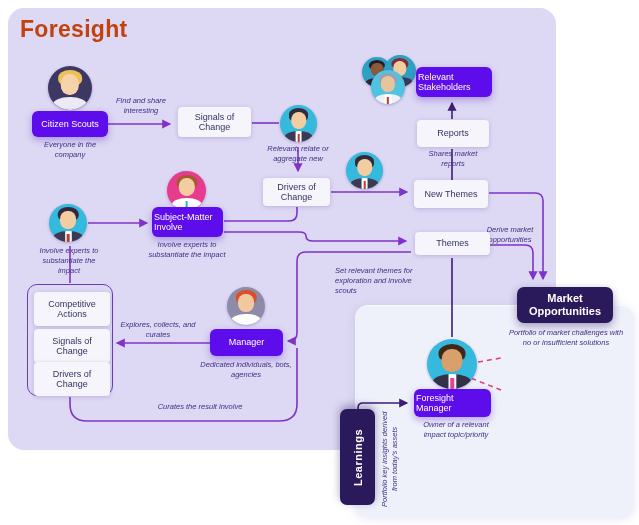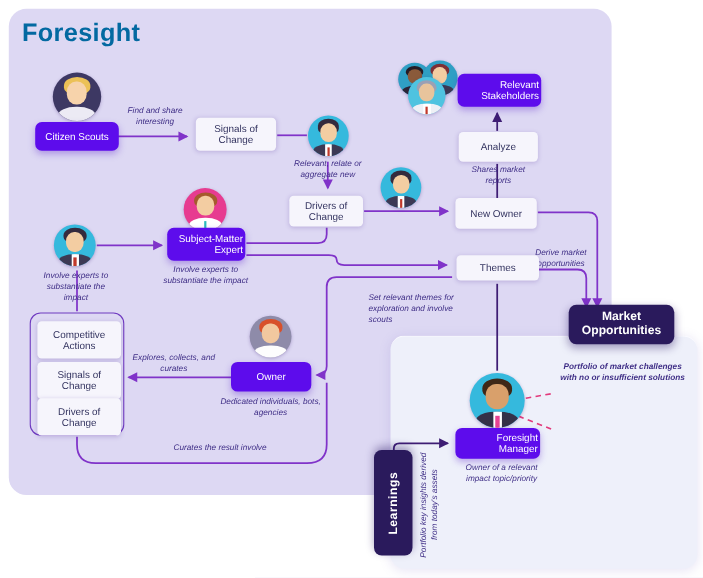--- a/index.html
+++ b/index.html
@@ -1,22 +1,22 @@
 <!DOCTYPE html>
 <html><head>
 <meta charset="utf-8">
 <style>
   html,body{margin:0;padding:0;background:#ffffff;}
   .page{position:relative;width:639px;height:525px;background:#ffffff;font-family:"Liberation Sans",sans-serif;overflow:hidden;}
   .card{position:absolute;left:8px;top:8px;width:548px;height:442px;background:#ddd8f3;border-radius:16px;}
   .panel{position:absolute;left:355px;top:305px;width:279px;height:211px;background:#eef0fa;border-radius:13px;box-shadow:0 2px 10px rgba(130,110,200,.18);border-top:1px solid #fbfbff;}
   .lines{position:absolute;left:0;top:0;width:639px;height:525px;z-index:2;pointer-events:none;}
   .node{position:absolute;z-index:3;box-sizing:border-box;}
-  .title{font-size:23px;font-weight:bold;color:#0369a1;letter-spacing:.3px;}
-  .btn{background:#5d0cec;color:#ffffff;border-radius:6px;display:flex;align-items:center;justify-content:center;text-align:right;font-size:9px;line-height:1.15;box-shadow:0 3px 7px rgba(80,20,200,.35);padding:2px;}
+  .title{font-size:23px;font-weight:bold;color:#c2410c;letter-spacing:.3px;}
+  .btn{background:#5d0cec;color:#ffffff;border-radius:6px;display:flex;align-items:center;justify-content:center;text-align:left;font-size:9px;line-height:1.15;box-shadow:0 3px 7px rgba(80,20,200,.35);padding:2px;}
   .wbox{background:#f6f5fc;color:#343460;border-radius:4px;display:flex;align-items:center;justify-content:center;text-align:center;font-size:9px;line-height:1.15;box-shadow:0 1px 4px rgba(90,60,160,.25);padding:2px;}
   .dbox{background:#2a1a5c;color:#ffffff;border-radius:7px;display:flex;align-items:center;justify-content:center;text-align:center;font-weight:bold;box-shadow:0 3px 8px rgba(40,20,100,.4);}
   .cap{font-size:7.5px;font-style:italic;color:#3f2e86;text-align:center;line-height:1.35;}
   .cap.left{text-align:left;margin-left:36px;}
   .stackwrap{border:1.5px solid #6f3ac0;border-radius:10px;}
   .stackbox{position:absolute;left:6px;width:72px;height:30px;}
   .vtext{writing-mode:vertical-rl;transform:rotate(180deg);display:flex;align-items:center;justify-content:center;}
   
   .avatar{position:absolute;z-index:3;border-radius:50%;overflow:hidden;box-shadow:0 1px 3px rgba(60,30,120,.3);}
   .avatar i{position:absolute;display:block;}
@@ -81,39 +81,40 @@
   </svg>
 
   <div class="node title" style="left:20px;top:16px;">Foresight</div>
 
   <div class="avatar av-citizen" style="left:48px;top:66px;width:44px;height:44px;">
       <i class="av-hair"></i>
       <i class="av-head"></i>
       <i class="av-body"></i>
     </div>
   <div class="node btn" style="left:32px;top:111px;width:76px;height:26px;">Citizen Scouts</div>
+  <div class="node cap" style="left:30px;top:140px;width:80px;">Everyone in the company</div>
   <div class="node cap" style="left:103px;top:96px;width:76px;">Find and share interesting</div>
 
   <div class="node wbox" style="left:178px;top:107px;width:73px;height:30px;">Signals of Change</div>
   <div class="avatar av-teal" style="left:280px;top:105px;width:37px;height:37px;">
       <i class="av-hair"></i>
       <i class="av-head"></i>
       <i class="av-body"></i>
       <i class="av-tie"></i>
     </div>
   <div class="node cap" style="left:256px;top:144px;width:84px;">Relevant, relate or aggregate new</div>
   <div class="node wbox" style="left:263px;top:178px;width:67px;height:28px;">Drivers of Change</div>
 
   <div class="avatar av-sme" style="left:167px;top:171px;width:39px;height:39px;">
       <i class="av-hair"></i>
       <i class="av-head"></i>
       <i class="av-body"></i>
       <i class="av-tie"></i>
     </div>
-  <div class="node btn" style="left:152px;top:207px;width:71px;height:30px;">Subject-Matter Expert</div>
+  <div class="node btn" style="left:152px;top:207px;width:71px;height:30px;">Subject-Matter Involve</div>
   <div class="node cap" style="left:143px;top:240px;width:88px;">Involve experts to substantiate the impact</div>
 
   <div class="avatar av-teal" style="left:49px;top:204px;width:38px;height:38px;">
       <i class="av-hair"></i>
       <i class="av-head"></i>
       <i class="av-body"></i>
       <i class="av-tie"></i>
     </div>
   <div class="node cap" style="left:34px;top:246px;width:70px;">Involve experts to substantiate the impact</div>
 
@@ -121,21 +122,21 @@
     <div class="stackbox wbox" style="top:7px;">Competitive Actions</div>
     <div class="stackbox wbox" style="top:44px;">Signals of Change</div>
     <div class="stackbox wbox" style="top:77px;">Drivers of Change</div>
   </div>
 
   <div class="avatar av-scout" style="left:227px;top:287px;width:38px;height:38px;">
       <i class="av-hair"></i>
       <i class="av-head"></i>
       <i class="av-body"></i>
     </div>
-  <div class="node btn" style="left:210px;top:329px;width:73px;height:27px;">Owner</div>
+  <div class="node btn" style="left:210px;top:329px;width:73px;height:27px;">Manager</div>
   <div class="node cap" style="left:196px;top:360px;width:100px;">Dedicated individuals, bots, agencies</div>
   <div class="node cap" style="left:118px;top:320px;width:80px;">Explores, collects, and curates</div>
   <div class="node cap" style="left:140px;top:402px;width:120px;">Curates the result involve</div>
 
   <div class="avatar av-g1" style="left:362px;top:57px;width:30px;height:30px;">
       <i class="av-hair"></i>
       <i class="av-head"></i>
       <i class="av-body"></i>
     </div>
   <div class="avatar av-g2" style="left:384px;top:55px;width:32px;height:32px;">
@@ -144,35 +145,35 @@
       <i class="av-body"></i>
     </div>
   <div class="avatar av-g3" style="left:371px;top:70px;width:34px;height:34px;">
       <i class="av-hair"></i>
       <i class="av-head"></i>
       <i class="av-body"></i>
       <i class="av-tie"></i>
     </div>
   <div class="node btn" style="left:416px;top:67px;width:76px;height:30px;">Relevant Stakeholders</div>
 
-  <div class="node wbox" style="left:417px;top:120px;width:72px;height:27px;">Analyze</div>
+  <div class="node wbox" style="left:417px;top:120px;width:72px;height:27px;">Reports</div>
   <div class="node cap" style="left:420px;top:149px;width:66px;">Shares market reports</div>
   <div class="avatar av-teal" style="left:346px;top:152px;width:37px;height:37px;">
       <i class="av-hair"></i>
       <i class="av-head"></i>
       <i class="av-body"></i>
       <i class="av-tie"></i>
     </div>
-  <div class="node wbox" style="left:414px;top:180px;width:74px;height:28px;">New Owner</div>
+  <div class="node wbox" style="left:414px;top:180px;width:74px;height:28px;">New Themes</div>
   <div class="node cap" style="left:486px;top:225px;width:48px;">Derive market opportunities</div>
   <div class="node wbox" style="left:415px;top:232px;width:75px;height:23px;">Themes</div>
   <div class="node cap left" style="left:299px;top:266px;width:95px;">Set relevant themes for exploration and involve scouts</div>
 
-  <div class="node dbox" style="left:517px;top:277px;width:96px;height:36px;font-size:11px;line-height:1.2;">Market Opportunities</div>
-  <div class="node cap" style="left:504px;top:328px;width:124px;font-weight:bold;">Portfolio of market challenges with no or insufficient solutions</div>
+  <div class="node dbox" style="left:517px;top:287px;width:96px;height:36px;font-size:11px;line-height:1.2;">Market Opportunities</div>
+  <div class="node cap" style="left:504px;top:328px;width:124px;">Portfolio of market challenges with no or insufficient solutions</div>
 
   <div class="avatar av-fm" style="left:427px;top:339px;width:50px;height:50px;">
       <i class="av-hair"></i>
       <i class="av-head"></i>
       <i class="av-body"></i>
       <i class="av-tie"></i>
     </div>
   <div class="node btn" style="left:414px;top:389px;width:77px;height:28px;">Foresight Manager</div>
   <div class="node cap" style="left:417px;top:420px;width:78px;">Owner of a relevant impact topic/priority</div>
 

